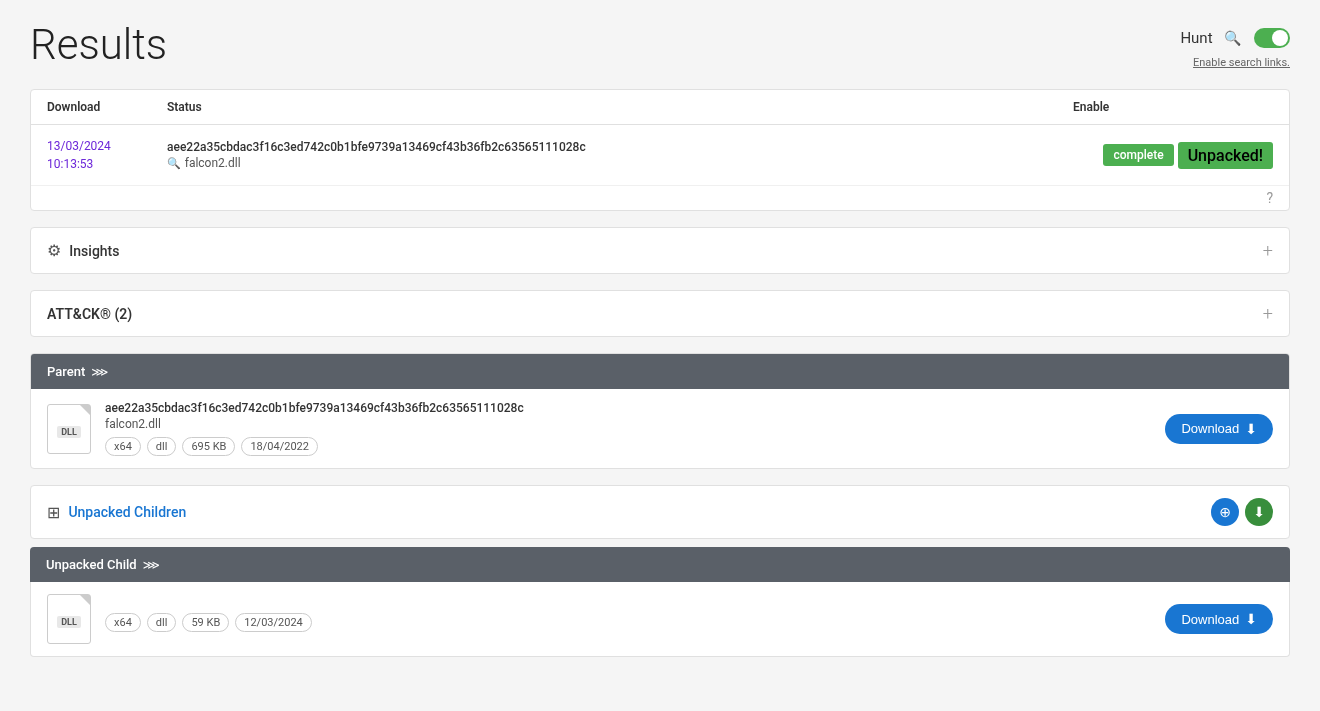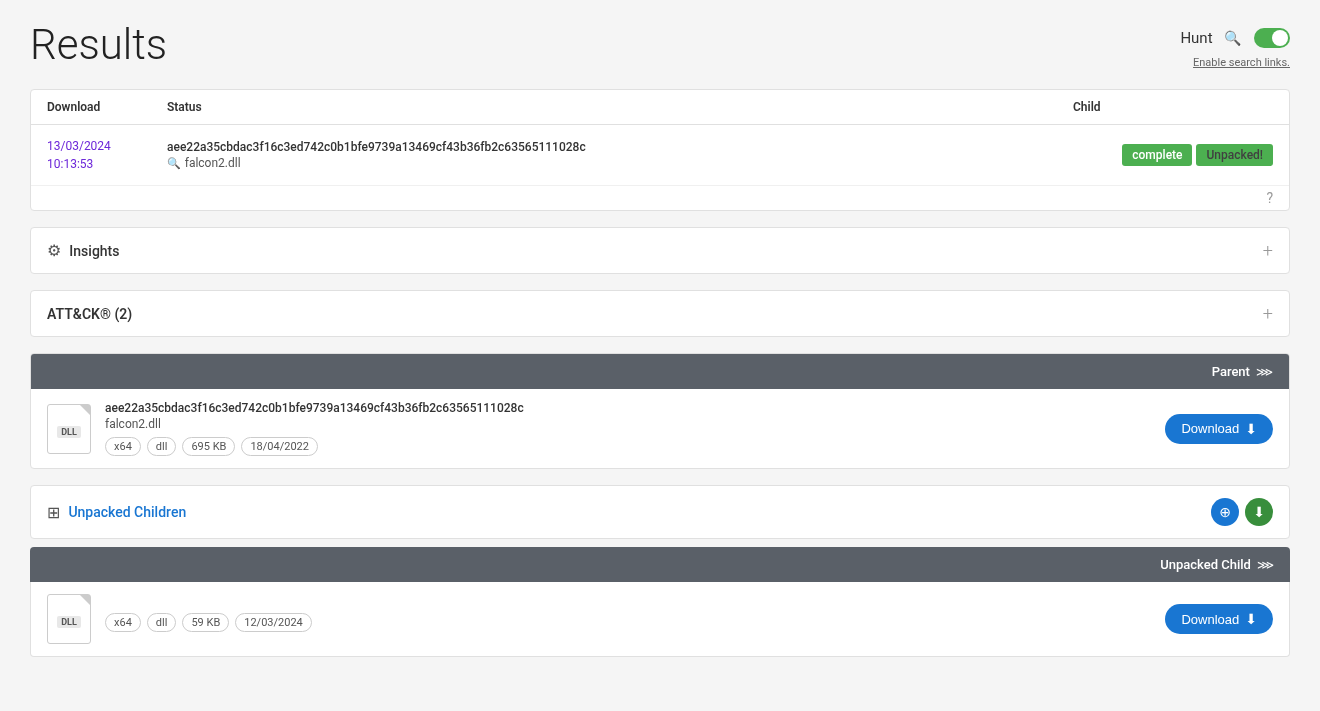--- a/index.html
+++ b/index.html
@@ -132,24 +132,24 @@
     .badge-complete {
       background: #4CAF50;
       color: white;
       padding: 4px 10px;
       border-radius: 3px;
       font-size: 12px;
       font-weight: 500;
     }
     .badge-unpacked {
       background: #4CAF50;
-      color: #404040;
+      color: #000000;
       padding: 4px 10px;
       border-radius: 3px;
-      font-size: 12px;
+      font-size: 16px;
       font-weight: 500;
     }
     .help-icon {
       color: #999;
       font-size: 14px;
       text-align: right;
       padding: 4px 16px;
     }
 
     
@@ -190,21 +190,21 @@
       color: #333;
     }
 
     
     .dark-bar {
       background: #5a6068;
       color: white;
       padding: 10px 16px;
       display: flex;
       align-items: center;
-      justify-content: flex-end;
+      justify-content: flex-start;
       font-size: 13px;
       font-weight: 500;
     }
     .bar-label {
       display: flex;
       align-items: center;
       gap: 6px;
     }
     .chevron-down {
       font-size: 12px;
@@ -366,21 +366,21 @@
         <div class="toggle-switch"></div>
       </div>
       <span class="hunt-subtitle">Enable search links.</span>
     </div>
   </div>
 
   <div class="results-table">
     <div class="table-header">
       <span>Download</span>
       <span>Status</span>
-      <span>Child</span>
+      <span>Enable</span>
     </div>
     <div class="table-row">
       <div class="date-cell">
         <div>13/03/2024</div>
         <div>10:13:53</div>
       </div>
       <div class="sample-cell">
         <span class="sample-hash">aee22a35cbdac3f16c3ed742c0b1bfe9739a13469cf43b36fb2c63565111028c</span>
         <span class="sample-name">
           <span class="search-icon-small">🔍</span>

